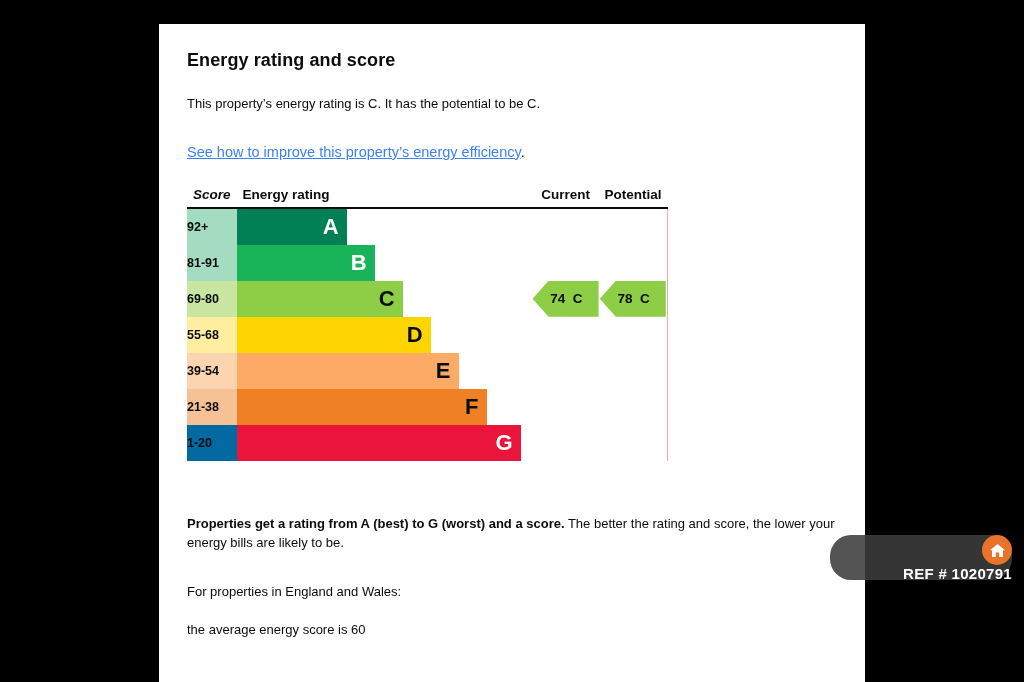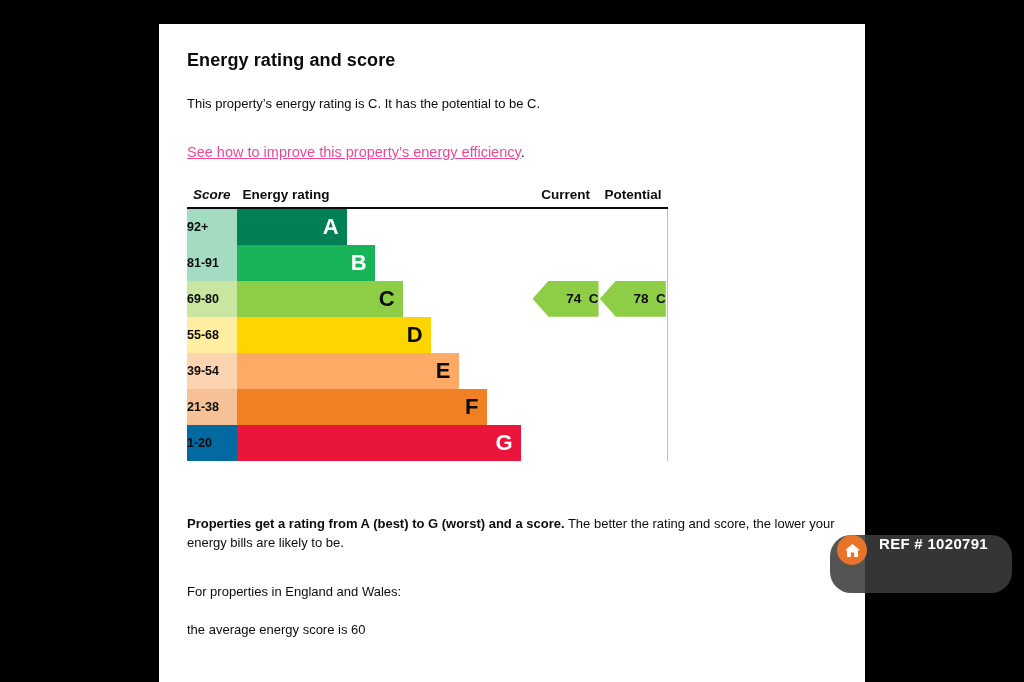--- a/index.html
+++ b/index.html
@@ -46,21 +46,21 @@
     color: #0b0c0c;
     margin: 0;
     line-height: 1.45;
   }
   .spacer-24 { height: 24px; }
   .spacer-20 { height: 20px; }
   .spacer-30 { height: 30px; }
 
   a.improve-link {
     font-size: 14.5px;
-    color: #ec4899;
+    color: #3b82f6;
   }
   .link-line {
     margin: 0;
     font-size: 14.5px;
     color: #0b0c0c;
   }
 
   
   .epc {
     margin-top: 24px;
@@ -132,39 +132,40 @@
     height: 36px;
     width: 66px;
     margin: 0 auto;
     background: #8dce46;
     display: flex;
     align-items: center;
     justify-content: flex-end;
     font-size: 13.5px;
     font-weight: bold;
     color: #0b0c0c;
-    padding-right: 0;
+    padding-right: 16px;
     box-sizing: border-box;
     clip-path: polygon(16px 0, 100% 0, 100% 100%, 16px 100%, 0 50%);
   }
   .bold-inline { font-weight: bold; }
 
   
   .ref-badge {
     position: absolute;
     right: 12px;
     top: 511px;
-    height: 58px;
+    height: 45px;
     width: 182px;
     background: rgba(60,60,60,0.88);
     border-radius: 21px;
     display: flex;
-    align-items: flex-start;
+    align-items: flex-end;
     padding-left: 7px;
     box-sizing: border-box;
+    flex-direction: column;
   }
   .ref-circle {
     width: 30px;
     height: 30px;
     border-radius: 50%;
     background: #e8732a;
     display: flex;
     align-items: center;
     justify-content: center;
     flex: 0 0 auto;

